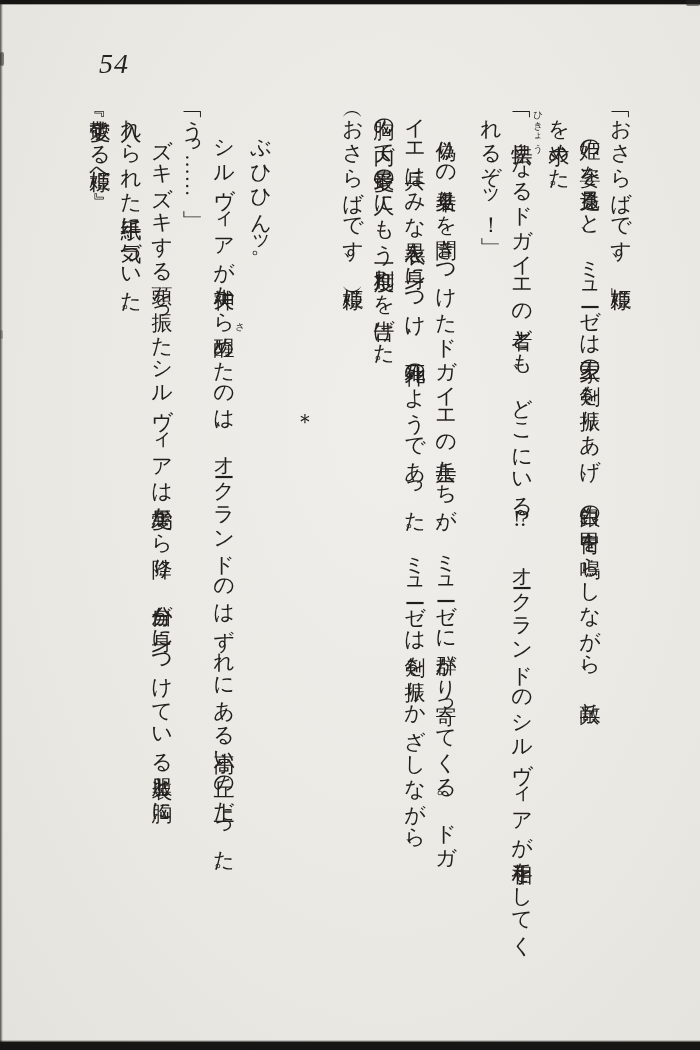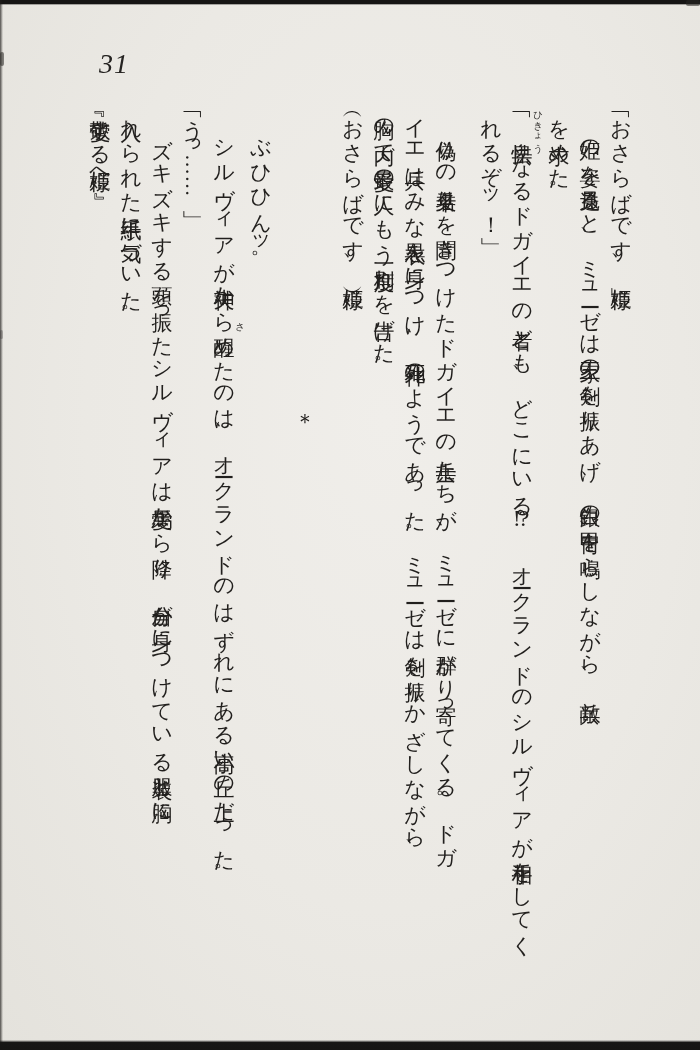--- a/index.html
+++ b/index.html
@@ -85,21 +85,21 @@
 </head>
 <body>
 
 <div class="page">
   <div class="edge-top"></div>
   <div class="edge-left"></div>
   <div class="smudge s1"></div>
   <div class="smudge s2"></div>
   <div class="smudge s3"></div>
 
-  <div class="page-number">31</div>
+  <div class="page-number">54</div>
 
   <div class="text-block">
     <p class="line">「おさらばです、姫様」</p>
     <p class="line indent">姫の姿を見送ると、ミューゼは王家の剣を振りあげ、白銀の甲冑を鳴らしながら、敵兵</p>
     <p class="line">を求めた。</p>
     <p class="line"><span>「</span><ruby><span>卑怯</span><rt>ひきょう</rt></ruby><span>なるドガイエの者ども、どこにいる⁉　オークランドのシルヴィアが相手をしてく</span></p>
     <p class="line">れるぞッ！」</p>
     <p class="line indent gap-before">偽りの名乗りを聞きつけたドガイエの兵士たちが、ミューゼに群がり寄ってくる。ドガ</p>
     <p class="line">イエ兵はみな黒衣を身につけ、死神のようであった。ミューゼは剣を振りかざしながら、</p>
     <p class="line">胸の内で最愛の人にもう一度別れを告げた。</p>

